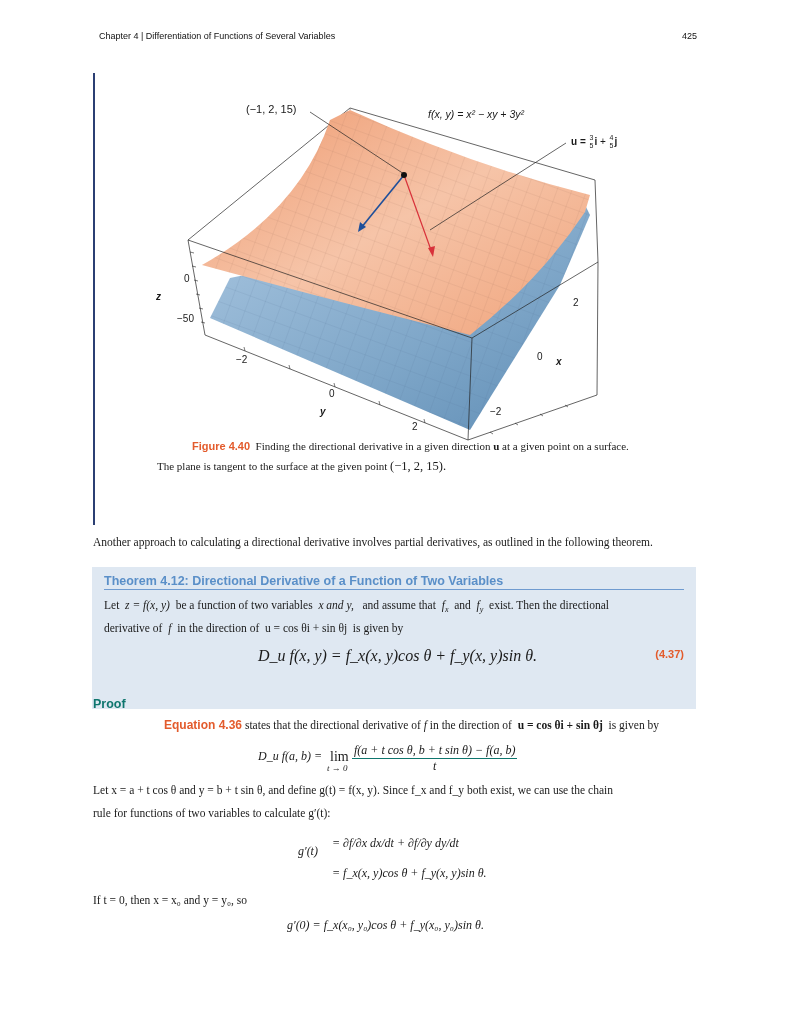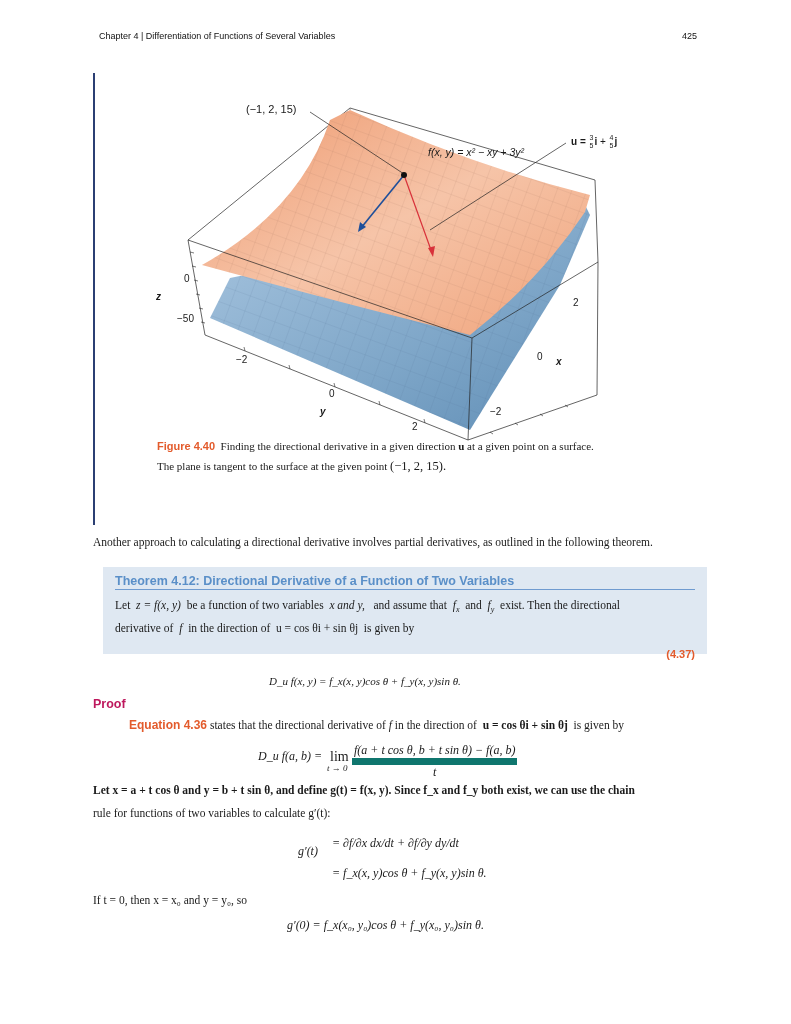--- a/index.html
+++ b/index.html
@@ -4,23 +4,23 @@
 <style>
   html, body { margin:0; padding:0; background:#ffffff; }
   body { width:791px; height:1024px; position:relative; overflow:hidden;
          font-family:"Liberation Serif", serif; color:#1a1a1a; }
   .abs { position:absolute; }
   .hdr { font-family:"Liberation Sans", sans-serif; font-size:9px; top:31px; color:#111; }
   .sans { font-family:"Liberation Sans", sans-serif; }
   .it { font-style:italic; }
   .bd { font-weight:bold; }
   .body-text { font-size:11.5px; line-height:14px; white-space:nowrap; }
-  .orange { color:#e35b2c; }
-  .blue-h { color:#be185d; }
-  .thm { position:absolute; left:103px; top:567px; width:604px; height:87px; background:#dfe8f2; }
+  .orange { color:#e35b2c;margin-left:35px; }
+  .blue-h { color:#0f766e; }
+  .thm { position:absolute; left:92px; top:567px; width:604px; height:142px; background:#dfe8f2; }
   .thm-title { position:absolute; left:12px; top:7px; font-family:"Liberation Sans", sans-serif; font-weight:bold; font-size:12.5px; color:#5a8fc8; }
   .thm-rule { position:absolute; left:12px; right:12px; top:22px; height:1px; background:#6f9bd0; }
   .frac { display:inline-block; vertical-align:middle; text-align:center; line-height:12px; }
   .frac .num { display:block; border-bottom:1px solid #222; padding:0 1px; }
   .frac .den { display:block; }
   sub { font-size:8px; }
 </style>
 </head>
 <body>
 
@@ -94,21 +94,21 @@
       <line x1="380" y1="405" x2="379" y2="401"></line>
     <line x1="425" y1="423" x2="424" y2="419"></line>
     <line x1="490" y1="432" x2="493" y2="434"></line>
       <line x1="515" y1="423" x2="518" y2="425"></line>
     <line x1="540" y1="414" x2="543" y2="416"></line>
       <line x1="565" y1="405" x2="568" y2="407"></line>
   </g>
 </svg>
 
 <div class="abs sans" style="left:246px; top:103px; font-size:11px;">(−1, 2, 15)</div>
-<div class="abs sans it" style="left:428px; top:108px; font-size:10.5px;margin-top:38px;">f(x, y) = x² − xy + 3y²</div>
+<div class="abs sans it" style="left:428px; top:108px; font-size:10.5px;">f(x, y) = x² − xy + 3y²</div>
 <div class="abs sans" style="left:571px; top:134px; font-size:10px; white-space:nowrap;">
   <span class="bd">u =</span>
   <span class="frac" style="font-size:7px; line-height:8px;"><span class="num" style="border:none">3</span><span class="den">5</span></span><span class="bd">i</span>
   <span>+</span>
   <span class="frac" style="font-size:7px; line-height:8px;"><span class="num" style="border:none">4</span><span class="den">5</span></span><span class="bd">j</span>
 </div>
 <div class="abs sans it bd" style="left:156px; top:291px; font-size:10px;">z</div>
 <div class="abs sans" style="left:184px; top:273px; font-size:10px;">0</div>
 <div class="abs sans" style="left:177px; top:313px; font-size:10px;text-align:right;">−50</div>
 <div class="abs sans" style="left:236px; top:354px; font-size:10px;">−2</div>
@@ -147,43 +147,43 @@
     <span>Let</span>&nbsp;
     <span class="it">z = f(x, y)</span>&nbsp;
     <span>be a function of two variables</span>&nbsp;
     <span class="it">x and y,</span>&nbsp;&nbsp;
     <span>and assume that</span>&nbsp;
     <span class="it"><span>f</span><sub>x</sub></span>&nbsp;
     <span>and</span>&nbsp;
     <span class="it"><span>f</span><sub>y</sub></span>&nbsp;
     <span>exist. Then the directional</span>
   </div>
-  <div class="abs it" style="left:166px; top:80px; font-size:11px; white-space:nowrap;margin-top:28px;">D_u f(x, y) = f_x(x, y)cos θ + f_y(x, y)sin θ.</div>
+  <div class="abs it" style="left:166px; top:80px; font-size:16px; white-space:nowrap;">D_u f(x, y) = f_x(x, y)cos θ + f_y(x, y)sin θ.</div>
   <div class="abs sans bd orange" style="right:12px; top:81px; font-size:11px;">(4.37)</div>
 </div>
 
 <div class="abs sans bd blue-h" style="left:93px; top:697px; font-size:12.5px;">Proof</div>
 <div class="abs body-text" style="left:93px; top:718px;">
   <span class="sans bd orange" style="font-size:12px;padding-left:36px;">Equation 4.36</span>
   <span>states that the directional derivative of</span>
   <span class="it">f</span>
   <span>in the direction of</span>&nbsp;
   <span class="bd">u = cos θi + sin θj</span>&nbsp;
   <span>is given by</span>
 </div>
 
 <div class="abs it" style="left:258px; top:749px; font-size:12px; white-space:nowrap;text-align:right;">D_u f(a, b) =</div>
 <div class="abs" style="left:330px; top:749px; font-size:14px;">lim</div>
 <div class="abs it" style="left:327px; top:763px; font-size:9px;">t → 0</div>
 <div class="abs it" style="left:352px; top:743px; font-size:12px; text-align:center; white-space:nowrap;">
-  <div style="border-bottom:7px solid #0f766e; padding:0 2px;">f(a + t cos θ, b + t sin θ) − f(a, b)</div>
+  <div style="border-bottom:1px solid #0f766e; padding:0 2px;">f(a + t cos θ, b + t sin θ) − f(a, b)</div>
   <div>t</div>
 </div>
 
-<div class="abs body-text it" style="left:93px; top:783px; font-style:normal;font-weight:bold;">Let x = a + t cos θ and y = b + t sin θ, and define g(t) = f(x, y). Since f_x and f_y both exist, we can use the chain</div>
+<div class="abs body-text it" style="left:93px; top:783px; font-style:normal;">Let x = a + t cos θ and y = b + t sin θ, and define g(t) = f(x, y). Since f_x and f_y both exist, we can use the chain</div>
 <div class="abs body-text" style="left:93px; top:806px;">rule for functions of two variables to calculate g′(t):</div>
 
 <div class="abs it" style="left:298px; top:844px; font-size:12px;">g′(t)</div>
 <div class="abs it" style="left:332px; top:836px; font-size:12px; white-space:nowrap;">= ∂f/∂x dx/dt + ∂f/∂y dy/dt</div>
 <div class="abs it" style="left:332px; top:866px; font-size:12px; white-space:nowrap;">= f_x(x, y)cos θ + f_y(x, y)sin θ.</div>
 
 <div class="abs body-text" style="left:93px; top:893px;">If t = 0, then x = x₀ and y = y₀, so</div>
 <div class="abs it" style="left:287px; top:918px; font-size:12px; white-space:nowrap;">g′(0) = f_x(x₀, y₀)cos θ + f_y(x₀, y₀)sin θ.</div>
 
 </body></html>

